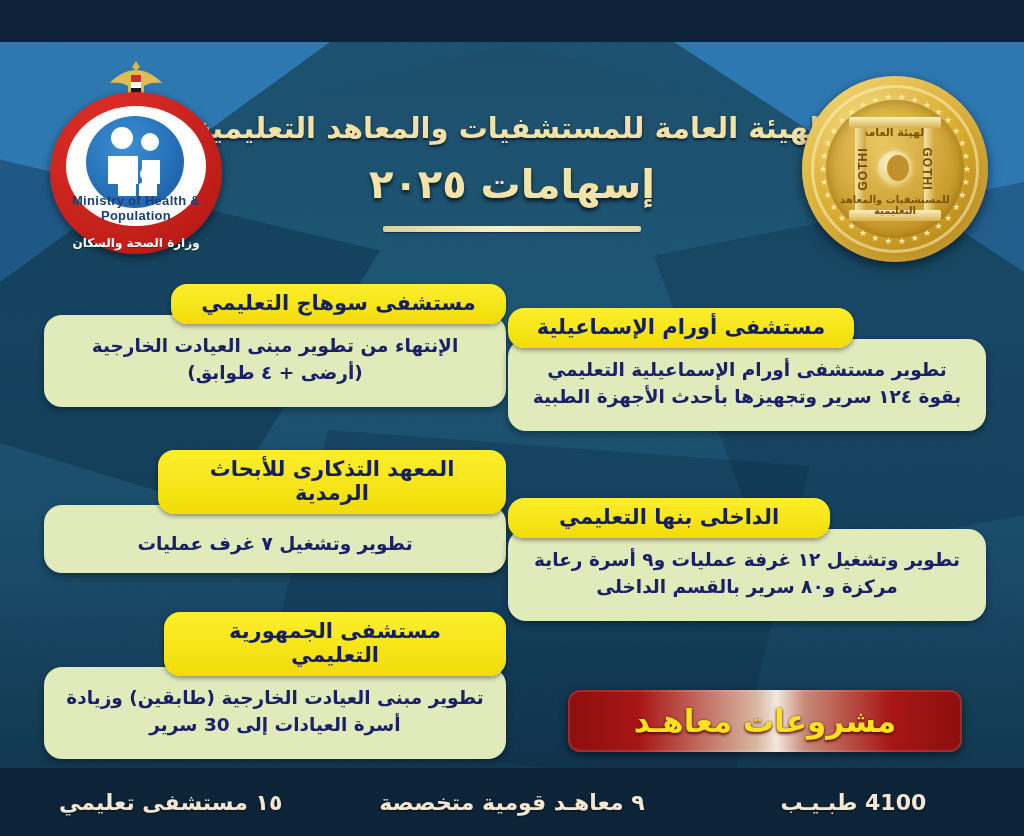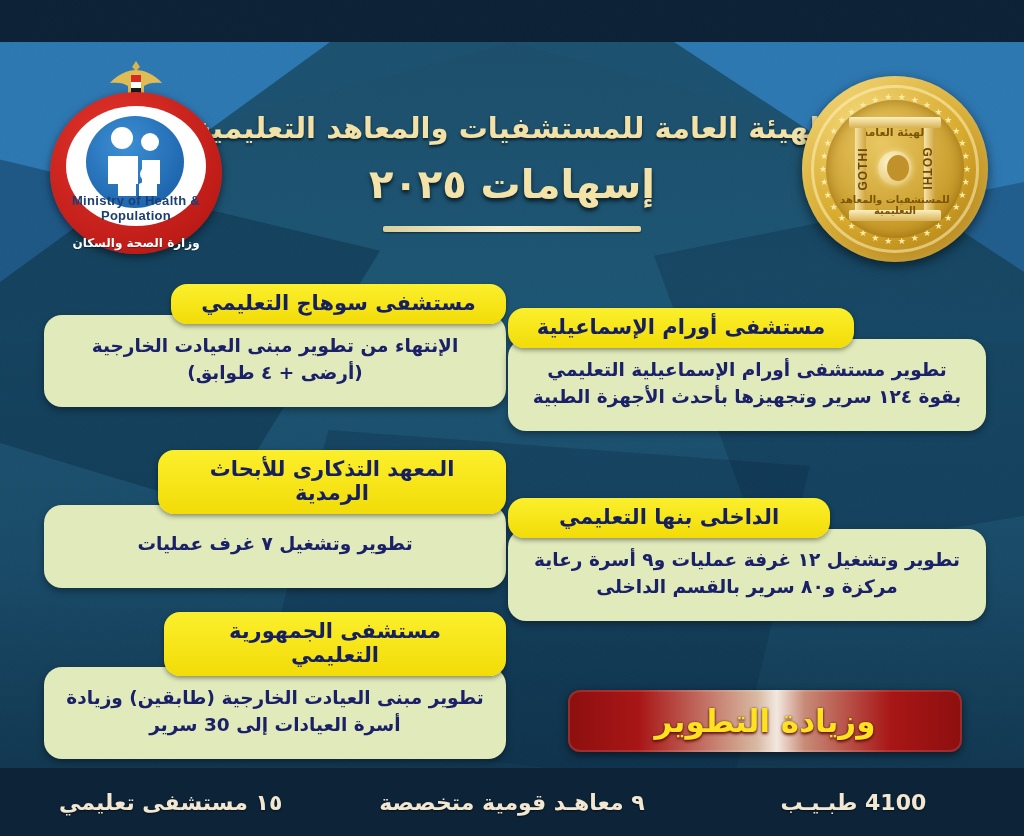--- a/index.html
+++ b/index.html
@@ -247,21 +247,21 @@
     z-index:1;
   }
 
   
   #card-sohag  { left:44px; top:284px;  width:462px; }
   #card-sohag  .card-head{ width:335px; margin-right:0; }
   #card-sohag  .card-body{ width:462px; }
 
   #card-memorial{ left:44px; top:450px; width:462px; }
   #card-memorial .card-head{ width:348px; }
-  #card-memorial .card-body{ width:462px; padding-top:26px; padding-bottom:30px; }
+  #card-memorial .card-body{ width:462px; padding-top:26px; padding-bottom:15px; }
 
   #card-gomhoria{ left:44px; top:612px; width:462px; }
   #card-gomhoria .card-head{ width:342px; }
   #card-gomhoria .card-body{ width:462px; }
 
   
   #card-orham  { right:38px; top:308px; width:478px; }
   #card-orham  .card-head{ width:346px; margin-left:0; margin-right:auto; }
   #card-orham  .card-body{ width:478px; }
 
@@ -421,21 +421,21 @@
     <div class="card-head">مستشفى أورام الإسماعيلية</div>
     <div class="card-body">تطوير مستشفى أورام الإسماعيلية التعليمي بقوة ١٢٤ سرير وتجهيزها بأحدث الأجهزة الطبية</div>
   </div>
 
   <div class="card" id="card-banha">
     <div class="card-head">الداخلى بنها التعليمي</div>
     <div class="card-body">تطوير وتشغيل ١٢ غرفة عمليات و٩ أسرة رعاية مركزة و٨٠ سرير بالقسم الداخلى</div>
   </div>
 
   <div id="dev-banner">
-    <span class="banner-text">وزيادة التطوير</span>
+    <span class="banner-text">مشروعات معاهـد</span>
   </div>
 
   <div id="footer">
     <div class="footer-stat">4100 طبـيـب</div>
     <div class="footer-stat">٩ معاهـد قومية متخصصة</div>
     <div class="footer-stat">١٥ مستشفى تعليمي</div>
   </div>
 
 </div>
 

